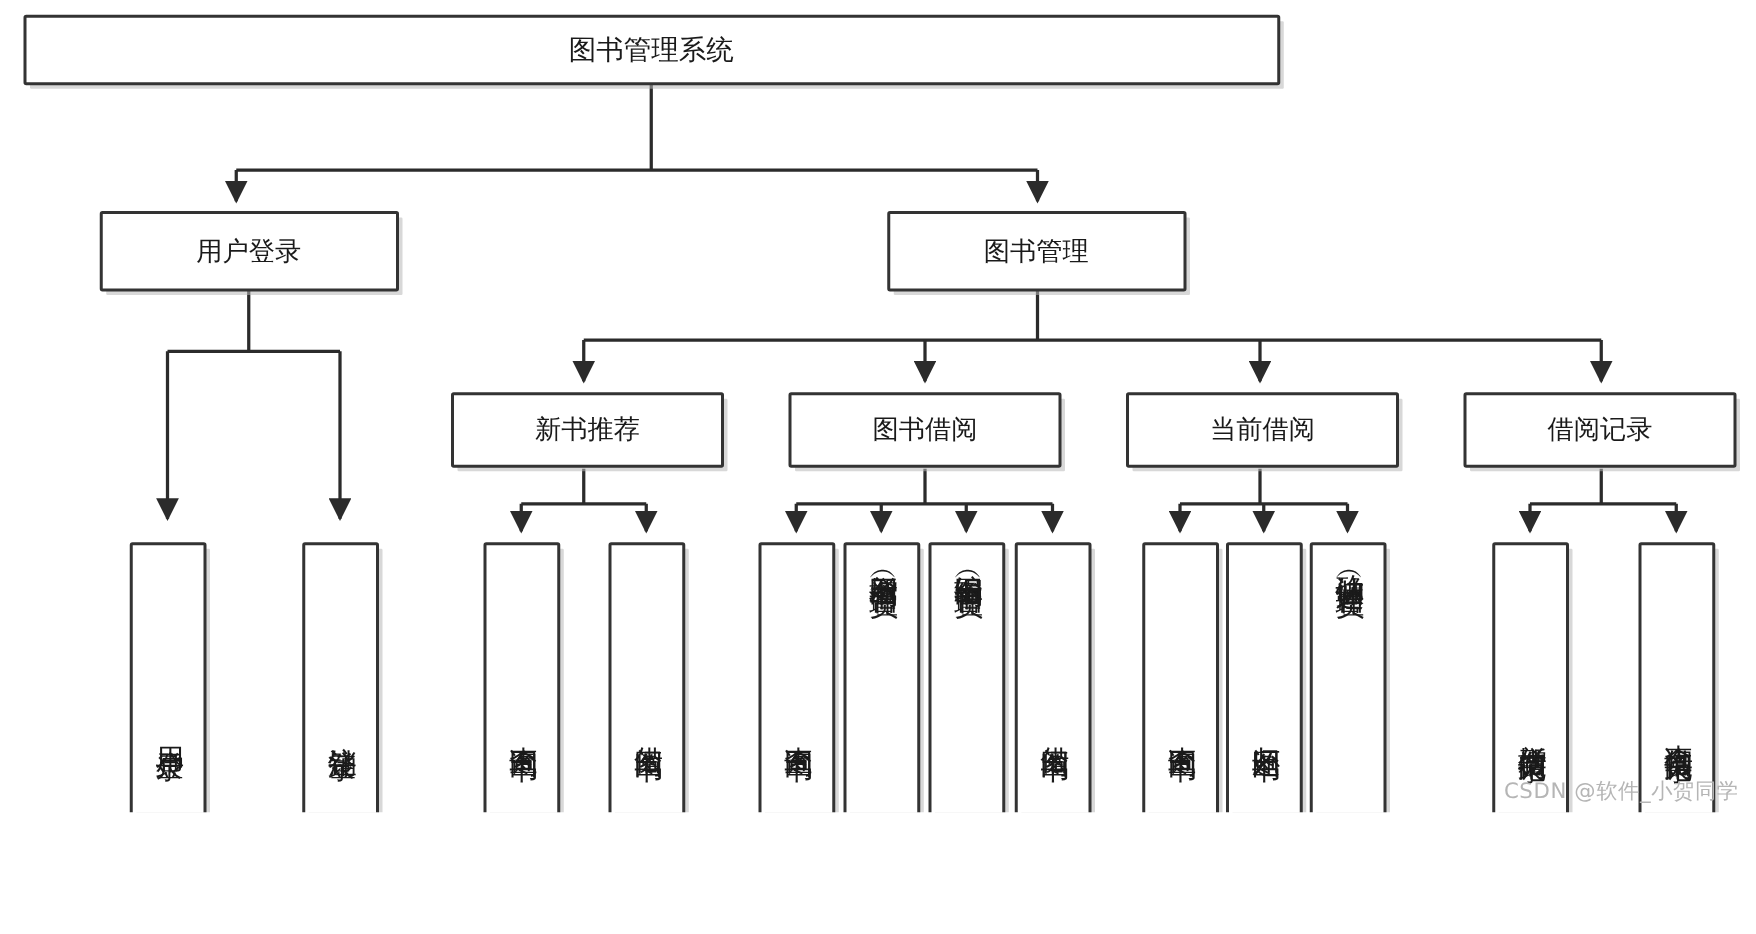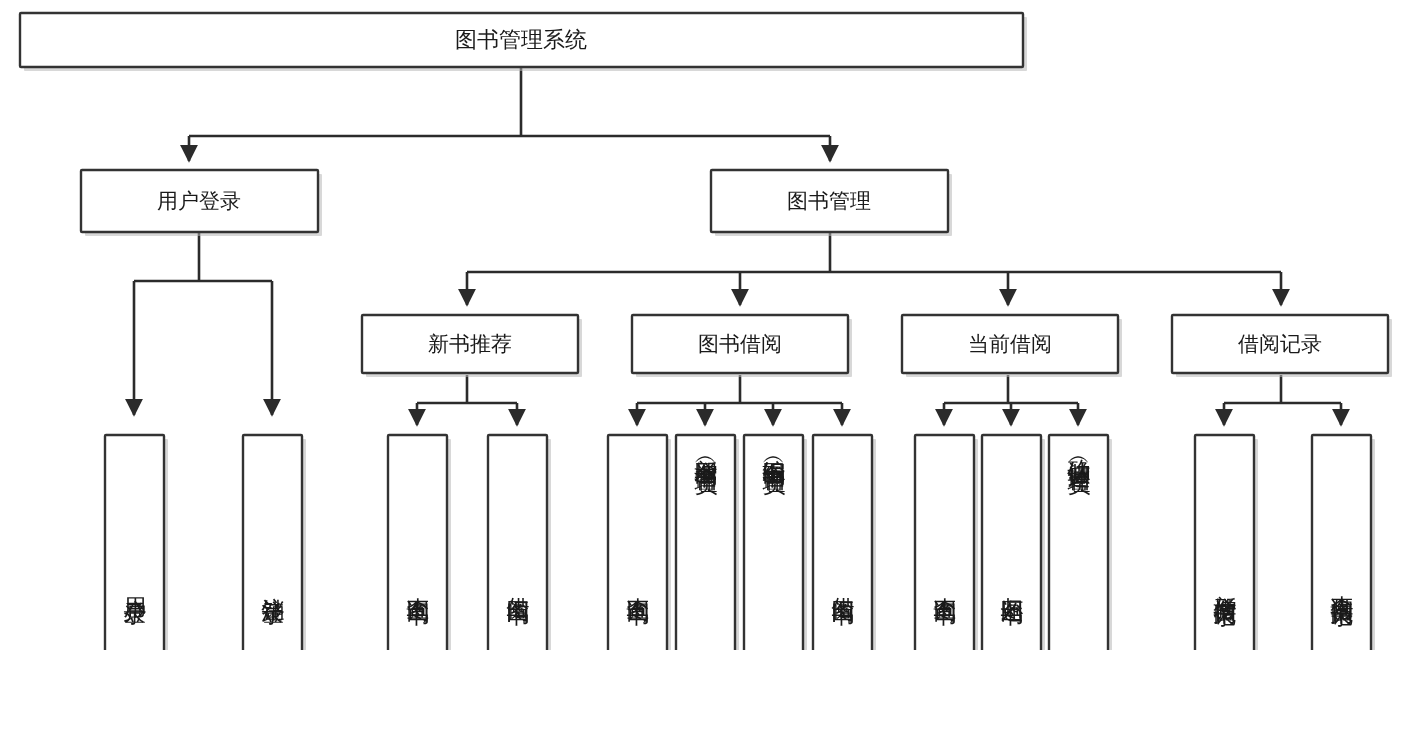--- a/index.html
+++ b/index.html
@@ -282,13 +282,14 @@
     <span class="leaf-text" style="margin-top:6px;">确认归还（管理员）</span>
   </div>
 
   <div class="leaf-text-wrap" style="left:1195px; top:435px; width:59px; height:296px;">
     <span class="leaf-text">新增借阅记录</span>
   </div>
   <div class="leaf-text-wrap" style="left:1312px; top:435px; width:59px; height:296px;">
     <span class="leaf-text">查询借阅记录</span>
   </div>
 
+  <div class="watermark">CSDN @软件_小贺同学</div>
 </div>
 
 </body></html>

